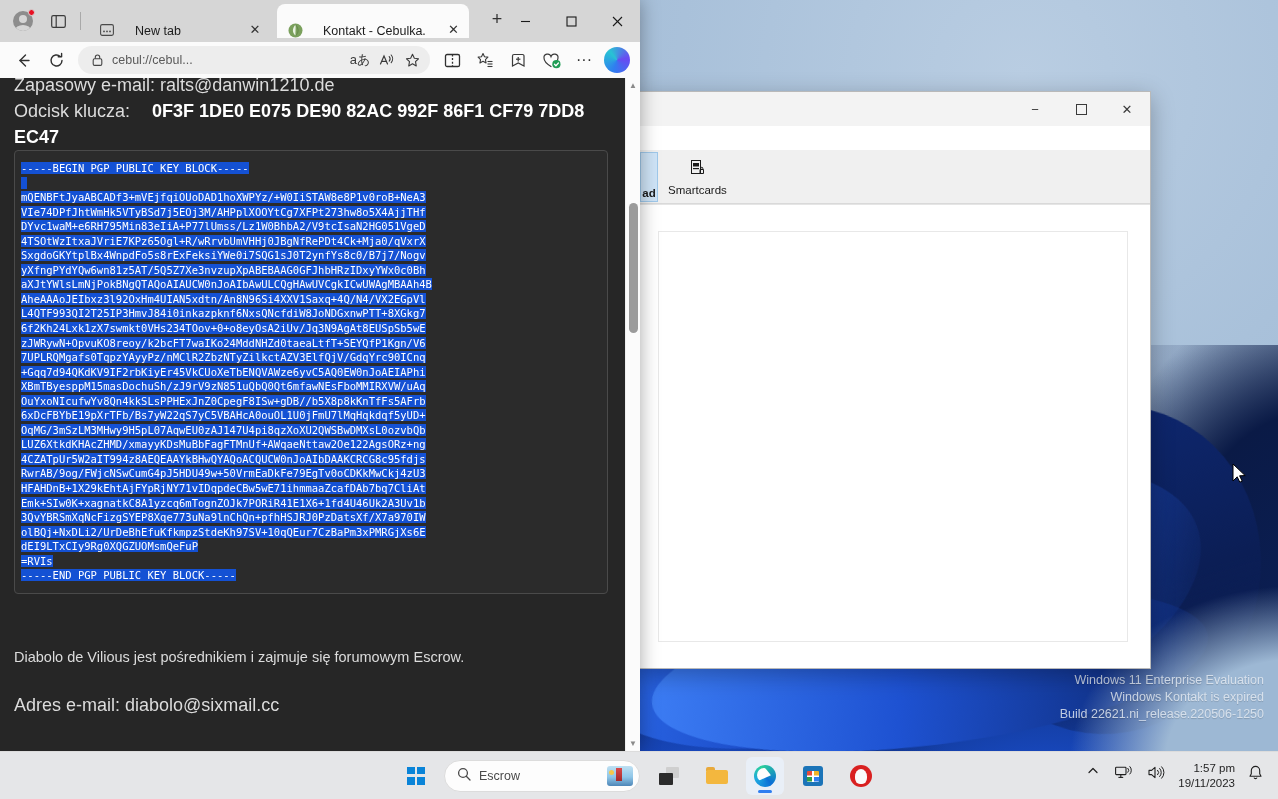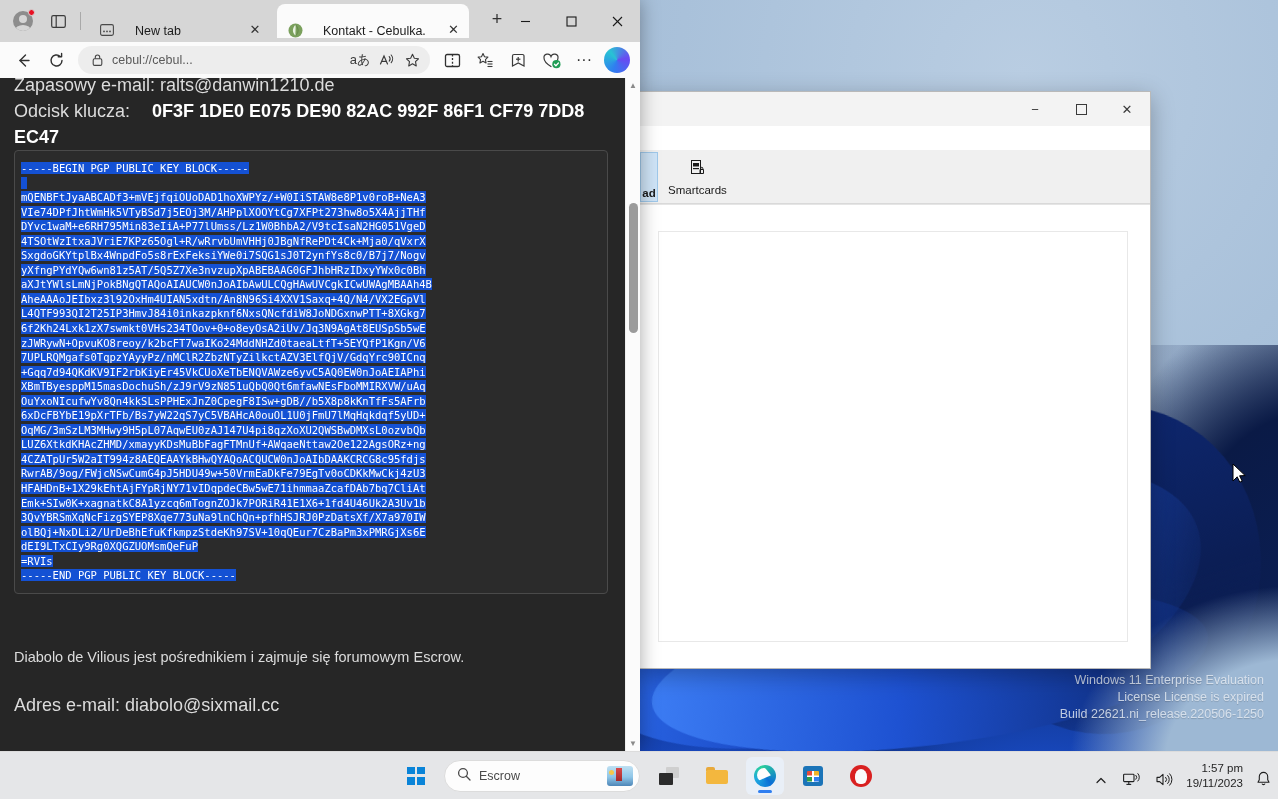--- a/index.html
+++ b/index.html
@@ -207,21 +207,21 @@
   .edge-ic::after { content:""; position:absolute; left:3px; top:3px; width:14px; height:14px;
     border-radius:50%; background:#fdfdfd; clip-path: polygon(0 0, 55% 0, 100% 55%, 0 100%); }
   .store { width:20px; height:20px; background:#1b74b8; border-radius:3px; position:relative; }
   .store::before { content:""; position:absolute; left:4px; top:5px; width:12px; height:11px; background:#fff; border-radius:1px;
     background-image: linear-gradient(#e84b3a 0 0), linear-gradient(#f0b429 0 0), linear-gradient(#2f9e44 0 0), linear-gradient(#2f7ef0 0 0);
     background-size: 5px 4.5px; background-position: 0 0, 7px 0, 0 6px, 7px 6px; background-repeat:no-repeat; }
   .redapp { width:22px; height:22px; border-radius:50%; background:#d92020; position:relative; overflow:hidden; }
   .redapp::after { content:""; position:absolute; left:5px; top:4px; width:12px; height:15px; border-radius:50% 50% 40% 40%;
     background:#fafafa; }
   .redapp .cut { position:absolute; left:9px; top:6px; width:4px; height:13px; background:#d92020; transform:rotate(20deg); }
-  #tb-right { position:absolute; right:4px; display:flex; align-items:flex-end; gap:10px; color:#1f1f1f; }
+  #tb-right { position:absolute; right:12px; display:flex; align-items:flex-start; gap:10px; color:#1f1f1f; }
   #tb-right .tr-ic { display:flex; align-items:center; justify-content:center; padding:4px 3px; border-radius:4px; }
   #clock { text-align:right; font-size:11.5px; line-height:15px; color:#1f1f1f; }
 
   
   #cursor { position:absolute; left:1232px; top:463px; width:14px; height:21px; }
 </style>
 </head>
 <body>
 
 <div id="desktop">
@@ -229,21 +229,21 @@
   <div class="bloom">
     <div class="ribbon r4"></div>
     <div class="ribbon r3"></div>
     <div class="ribbon r1"></div>
     <div class="ribbon r2"></div>
     <div class="dark-corner"></div>
   </div>
 
   <div id="watermark">
     <div>Windows 11 Enterprise Evaluation</div>
-    <div>License License is expired</div>
+    <div>Windows Kontakt is expired</div>
     <div>Build 22621.ni_release.220506-1250</div>
   </div>
 </div>
 
 <div id="bgwin">
   <div class="titlebar">
     <div class="wbtn">−</div>
     <div class="wbtn">
       <svg width="11" height="11" viewBox="0 0 11 11">
           <rect x="0.5" y="0.5" width="10" height="10" fill="none" stroke="#3a3a3a"></rect>

